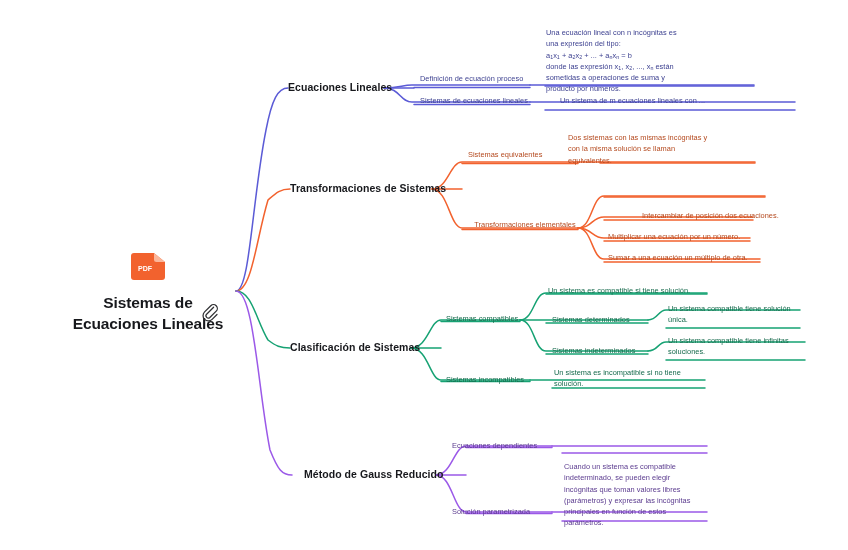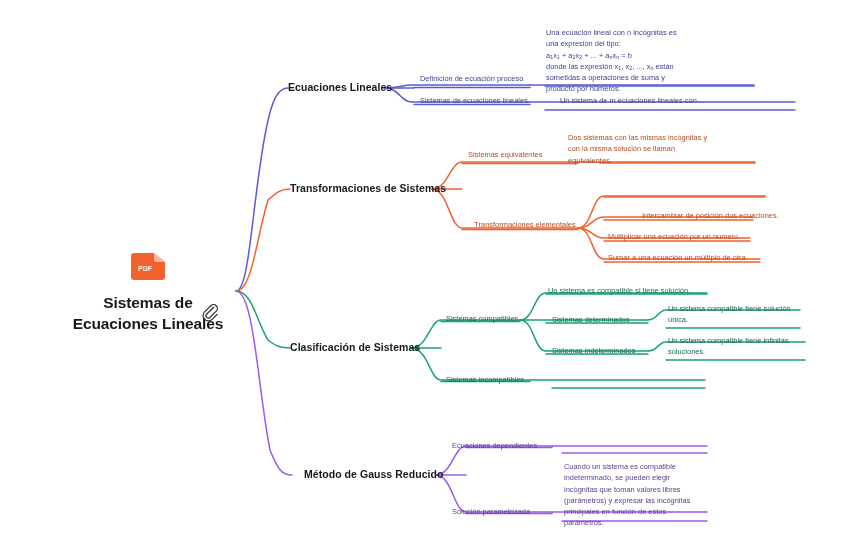--- a/index.html
+++ b/index.html
@@ -284,20 +284,24 @@
 
   <div class="node lvl3 c-green" style="left:668px; top:335px; width:145px;">
     <span class="txt">Un sistema compatible tiene infinitas
 soluciones.</span>
   </div>
 
   <div class="node lvl2 c-green" style="left:446px; top:374px; width:98px;">
     <span class="txt">Sistemas incompatibles</span>
   </div>
 
+  <div class="node lvl3 c-green" style="left:554px; top:367px; width:160px;">
+    <span class="txt">Un sistema es incompatible si no tiene
+solución.</span>
+  </div>
 
   <div class="node lvl1" style="left:292px; top:467px;margin-left:12px;">
     <span class="txt">Método de Gauss Reducido</span>
   </div>
 
   <div class="node lvl2 c-purple" style="left:452px; top:440px; width:105px;">
     <span class="txt">Ecuaciones dependientes</span>
   </div>
 
 

